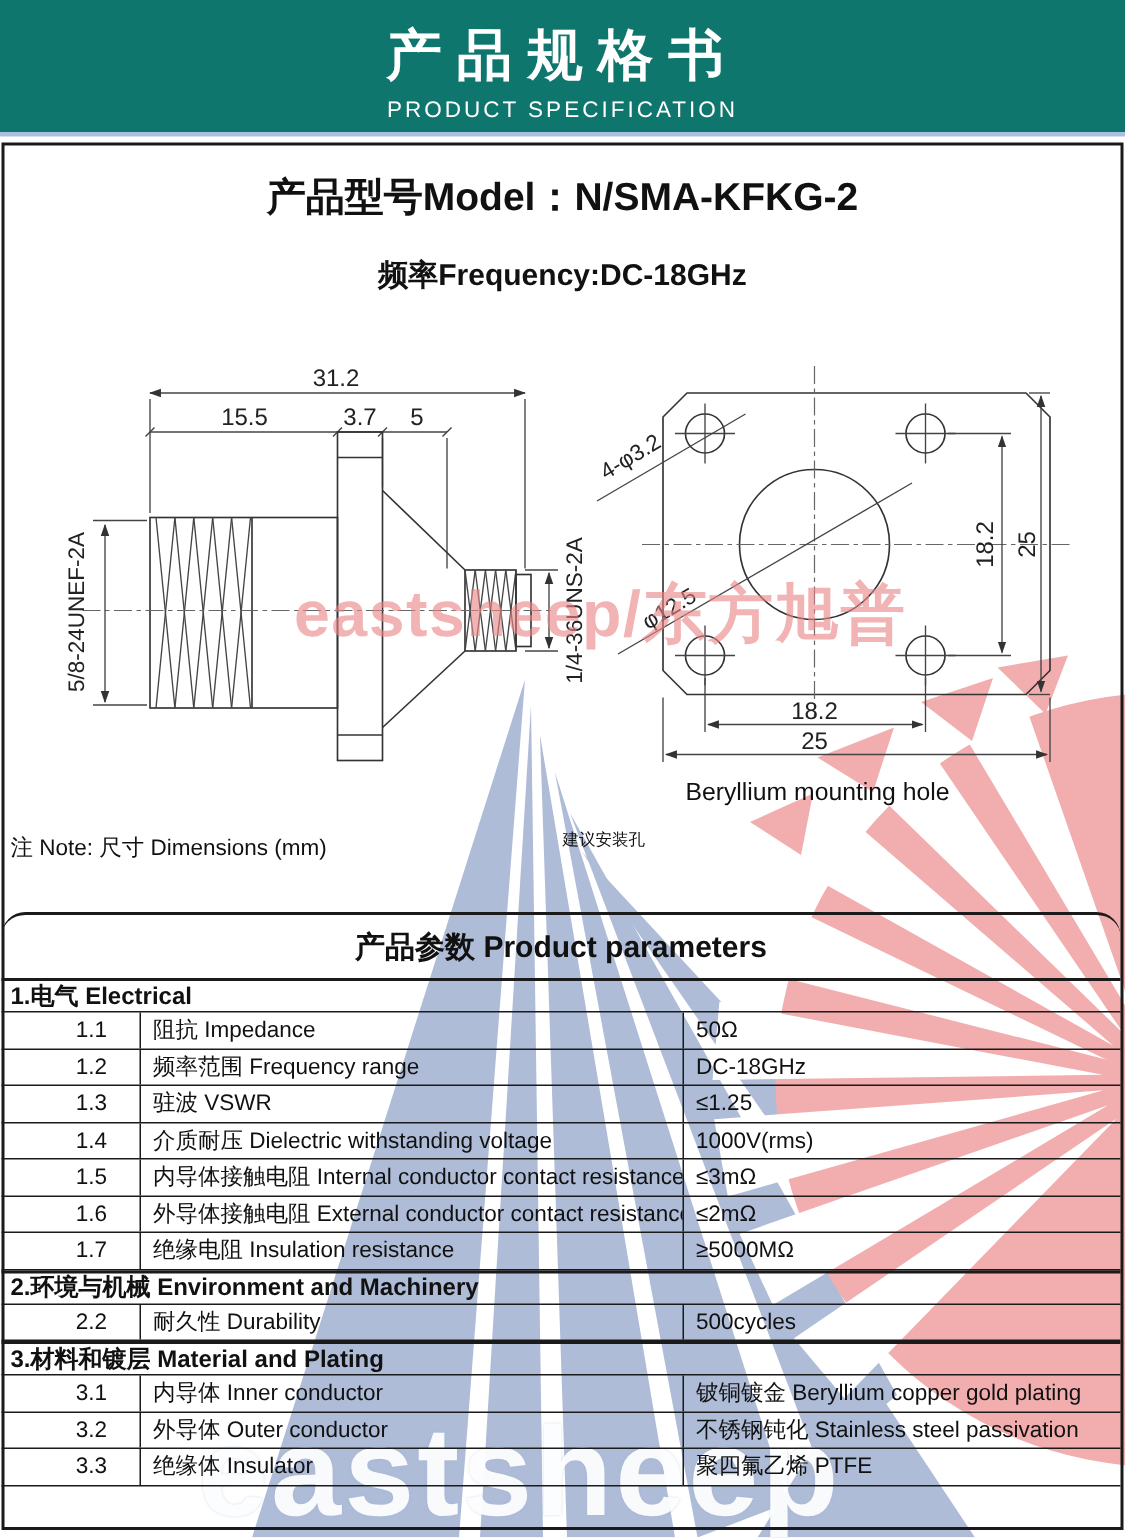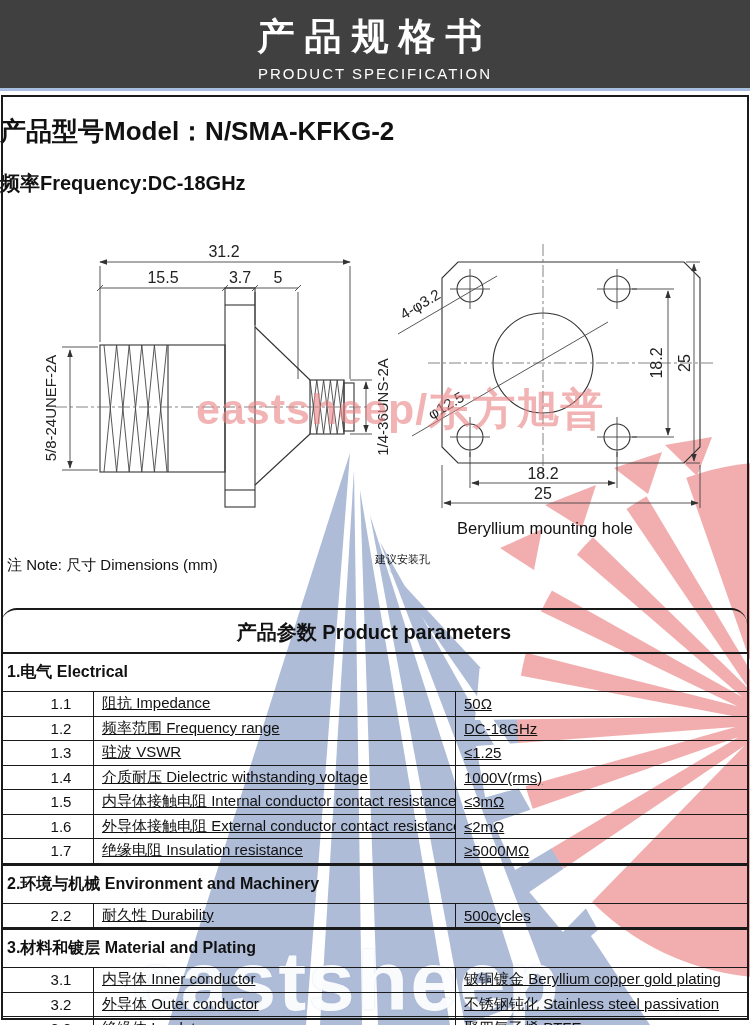--- a/index.html
+++ b/index.html
@@ -1,50 +1,50 @@
 <!DOCTYPE html>
 <html><head>
 <meta charset="utf-8">
 <style>
   html,body{margin:0;padding:0;}
   body{width:750px;height:1025px;position:relative;overflow:hidden;background:#fff;
        font-family:"Liberation Sans","DejaVu Sans",sans-serif;color:#111;}
   .abs{position:absolute;}
   
-  .banner{top:0;left:0;width:750px;height:88px;background:#404040;text-align:center;}
+  .banner{top:0;left:0;width:750px;height:88px;background:#0f766e;text-align:center;}
   .banner-title{padding-top:12px;font-size:37px;font-weight:bold;color:#fff;letter-spacing:10px;}
   .banner-sub{margin-top:3px;font-size:15px;font-weight:normal;color:#fff;letter-spacing:2px;}
   .banner-edge{top:88px;left:0;width:750px;height:3px;background:#a9bfe2;}
   
   .content-border{top:95px;left:1px;width:744px;height:921px;border:2px solid #1a1a1a;z-index:6;pointer-events:none;}
   
-  .model-title{top:114px;left:0;width:750px;font-size:26px;font-weight:bold;z-index:3;}
-  .freq-title{top:170px;left:0;width:750px;text-align:left;font-size:20px;font-weight:bold;z-index:3;}
+  .model-title{top:114px;left:0;width:750px;text-align:center;font-size:26px;font-weight:bold;z-index:3;}
+  .freq-title{top:170px;left:0;width:750px;text-align:center;font-size:20px;font-weight:bold;z-index:3;}
   
   #logo{top:0;left:0;z-index:1;}
   .wm-red{top:381px;left:196px;font-size:43px;font-weight:bold;color:rgba(232,132,132,0.62);
           letter-spacing:1px;z-index:4;white-space:nowrap;text-align:right;}
   .wm-bottom{top:933px;left:132px;font-size:84px;font-weight:bold;color:rgba(255,255,255,0.92);
              letter-spacing:2px;z-index:2;white-space:nowrap;text-shadow:0 0 2px rgba(160,178,210,.45);}
   
   #drawing{top:230px;left:0;z-index:3;}
   .mount-en{top:519px;left:375px;width:340px;text-align:center;font-size:16.5px;color:#111;z-index:3;}
   .mount-cn{top:552px;left:375px;width:340px;text-align:left;font-size:11px;color:#111;z-index:3;}
   .dim-note{top:556px;left:7px;font-size:15px;z-index:3;}
   
   .params-title{top:608px;left:1px;width:746px;height:44px;line-height:44px;border-top:2px solid #1a1a1a;
                 text-align:center;font-size:20px;font-weight:bold;z-index:3;border-radius:16px;}
   .ptable{top:652px;left:1px;width:746px;z-index:3;display:flex;flex-direction:column;}
-  .sec-row{box-sizing:border-box;height:40px;border-top:2px solid #1a1a1a;border-bottom:1px solid #1a1a1a;
+  .sec-row{box-sizing:border-box;height:23px;border-top:2px solid #1a1a1a;border-bottom:1px solid #1a1a1a;
            font-size:16px;font-weight:bold;padding-left:6px;display:flex;align-items:center;background:transparent;}
   .p-row{box-sizing:border-box;height:24.5px;border-bottom:1px solid #1a1a1a;display:grid;
          grid-template-columns:92px 362px 1fr;background:transparent;}
   .p-row>div{box-sizing:border-box;display:flex;align-items:center;font-size:15px;overflow:hidden;white-space:nowrap;}
   .p-row .num{justify-content:center;padding-left:28px;}
-  .p-row .pname,.p-row .pval{border-left:1px solid #1a1a1a;padding-left:8px;text-decoration:underline;}
+  .p-row .pname,.p-row .pval{border-left:1px solid #1a1a1a;padding-left:8px;}
   
   svg text{font-family:"Liberation Sans","DejaVu Sans",sans-serif;}
   .ol{stroke:#333;stroke-width:1.1;fill:none;}
   .thin{stroke:#444;stroke-width:0.9;fill:none;}
   .cl{stroke:#666;stroke-width:0.8;fill:none;stroke-dasharray:12 3 3 3;}
   .dt{font-size:15px;fill:#222;}
   .dt16{font-size:16px;fill:#222;}
 </style>
 </head>
 <body>

